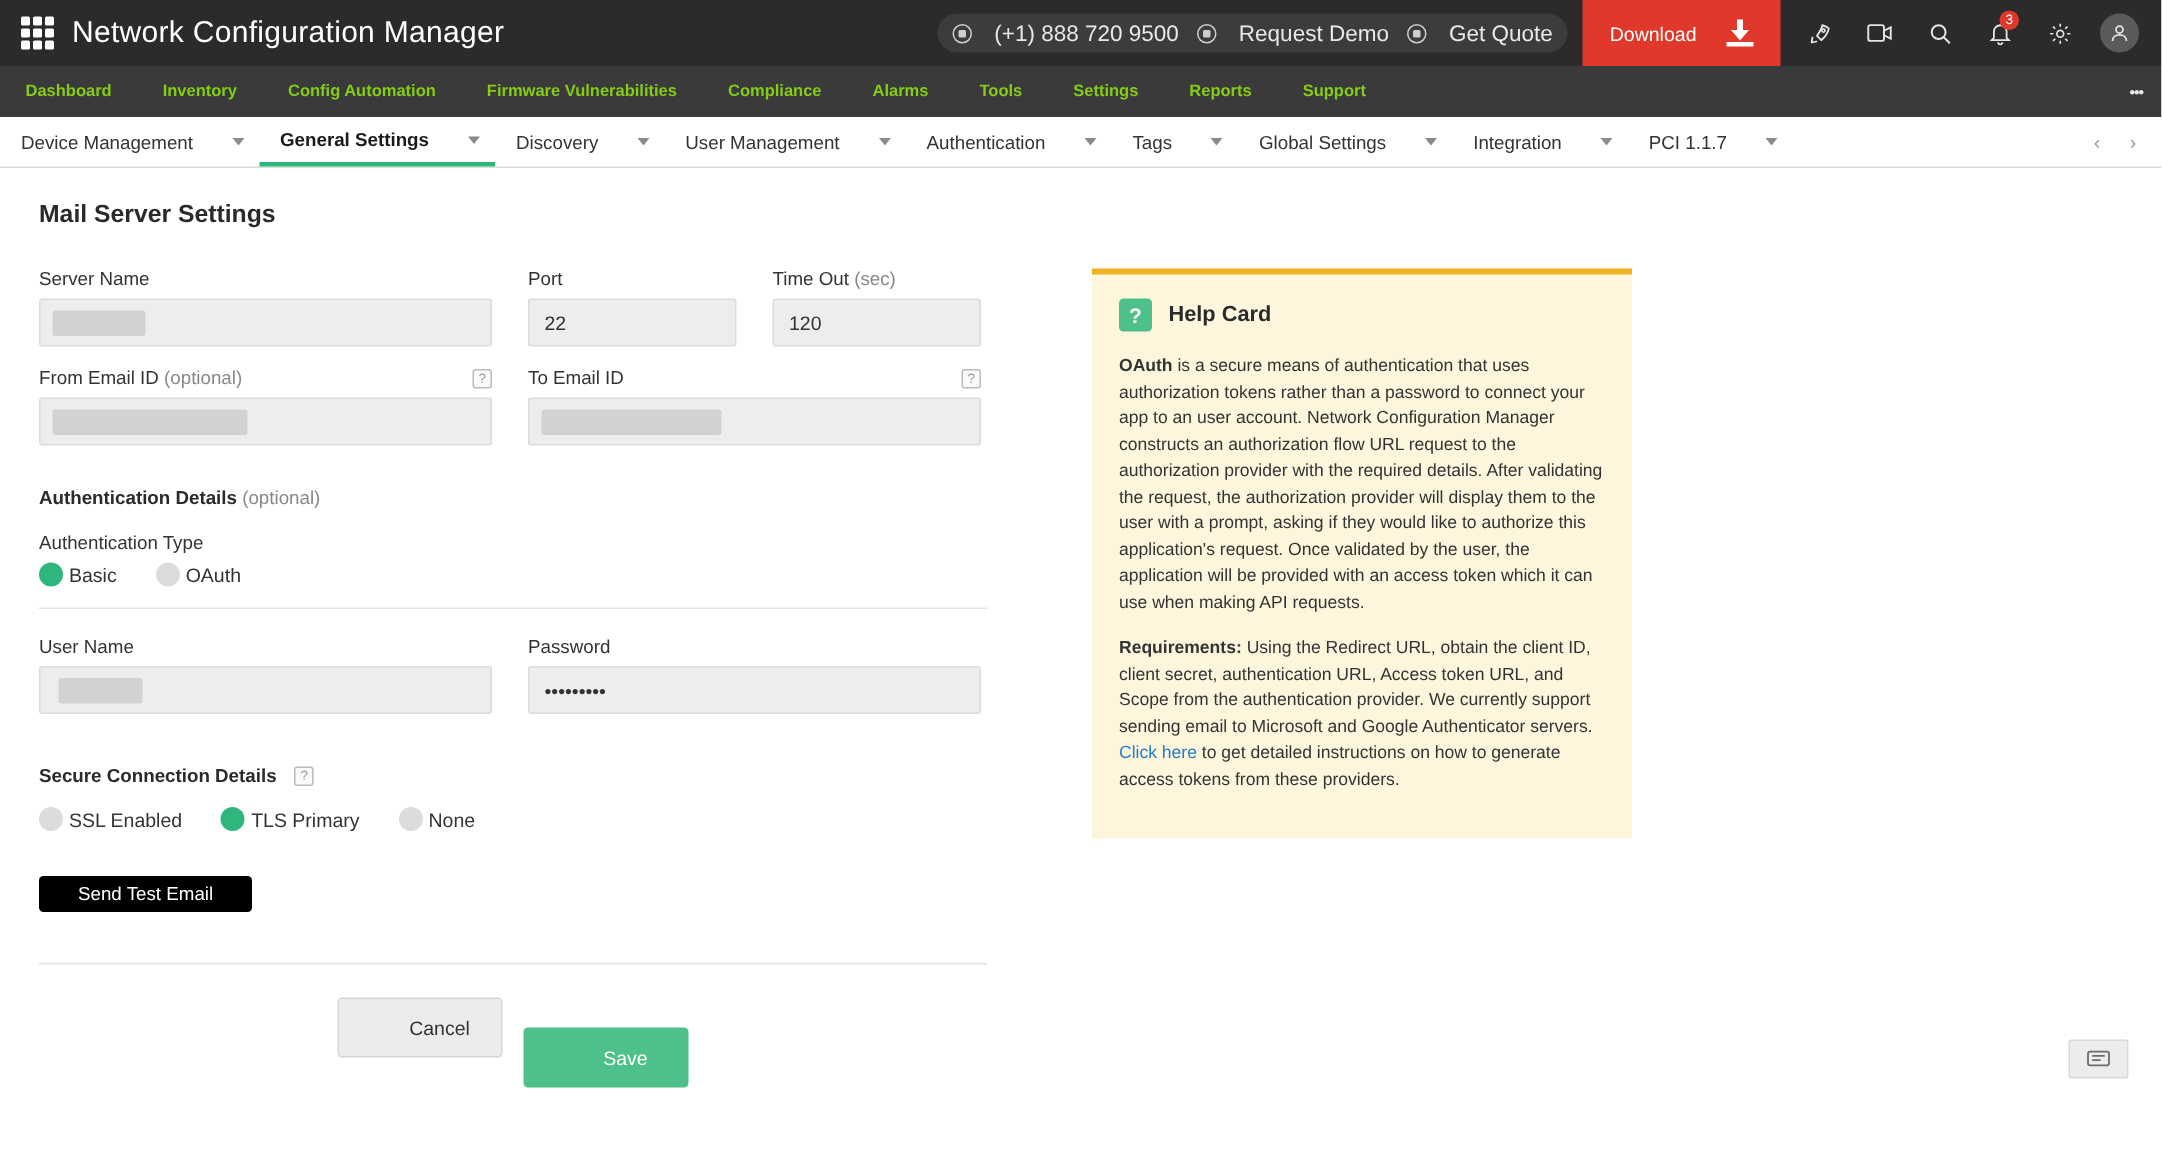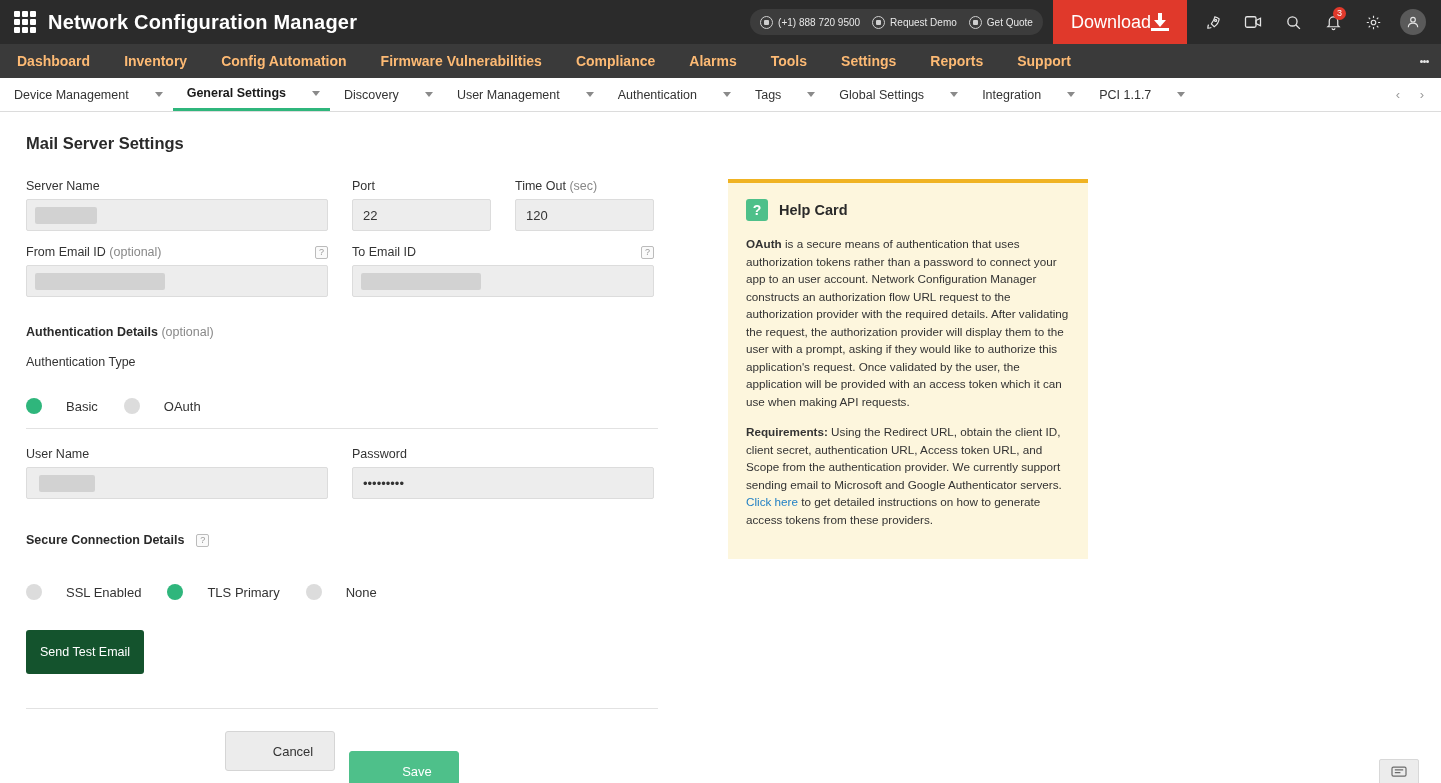--- a/index.html
+++ b/index.html
@@ -25,42 +25,42 @@
     display: grid;
     grid-template-columns: repeat(3, 1fr);
     grid-template-rows: repeat(3, 1fr);
     gap: 2px;
     cursor: pointer;
   }
   .grid-icon i { background: #ffffff; border-radius: 1px; display: block; }
   .app-title {
     color: #ffffff;
     font-size: 20px;
-    font-weight: 700;
+    font-weight: 400;
     letter-spacing: .2px;
   }
   .top-right {
     margin-left: auto;
     display: flex;
     align-items: center;
     height: 100%;
   }
   .contact-pill {
     display: flex;
     align-items: center;
     background: #3c3c3c;
     border-radius: 16px;
     height: 26px;
     padding: 0 10px;
     margin-right: 10px;
     gap: 12px;
   }
   .contact-pill .ci {
-    display: flex; align-items: center; gap: 5px;
-    color: #e8e8e8; font-size: 10px; white-space: nowrap;
+    display: flex; align-items: center; gap: 15px;
+    color: #e8e8e8; font-size: 15px; white-space: nowrap;
   }
   .circ {
     width: 13px; height: 13px; border-radius: 50%;
     border: 1px solid #cfcfcf;
     display: inline-block;
     position: relative;
     flex: 0 0 auto;
   }
   .circ::after {
     content: "";
@@ -69,23 +69,23 @@
     width: 5px; height: 5px;
     background: #cfcfcf;
     border-radius: 1px;
   }
   .download-btn {
     background: #e0392b;
     color: #ffffff;
     height: 44px;
     display: flex;
     align-items: center;
-    gap: 0;
+    gap: 20px;
     padding: 0 18px;
-    font-size: 18px;
+    font-size: 13px;
     cursor: pointer;
   }
   .dl-ico {
     width: 18px; height: 18px;
     position: relative;
     display: inline-block;
   }
   .dl-ico::before {
     content: "";
     position: absolute; left: 7px; top: 0;
@@ -136,22 +136,22 @@
 
   
   .mainnav {
     height: 34px;
     background: #3a3a3a;
     display: flex;
     align-items: stretch;
     position: relative;
   }
   .mainnav a {
-    color: #fdba74;
-    font-size: 14px;
+    color: #84cc16;
+    font-size: 11px;
     display: flex;
     align-items: center;
     padding: 0 17px;
     text-decoration: none;
     white-space: nowrap;
     font-weight: 600;
     cursor: pointer;
   }
   .mainnav .kebab {
     margin-left: auto;
@@ -293,52 +293,51 @@
   .sec-title {
     font-size: 12.5px;
     font-weight: bold;
     color: #2a2a2a;
     margin: 14px 0 16px 0;
   }
   .sec-title .opt { font-weight: normal; color: #888; }
 
   .radio-row { display: flex; align-items: center; gap: 0px; margin-bottom: 6px; }
   .radio {
-    display: flex; align-items: center; gap: 24px;
+    display: flex; align-items: center; gap: 4px;
     font-size: 13px; color: #333;
     margin-right: 26px;
     cursor: pointer;
-    margin-top: 23px;
   }
   .rdot {
     width: 16px; height: 16px; border-radius: 50%;
     background: #dcdcdc;
     display: inline-block;
     position: relative;
   }
   .rdot.on { background: #2fb67c; }
   .rdot.on::after {
     content: "";
     position: absolute;
     left: 4px; top: 4px;
     width: 8px; height: 8px;
     border-radius: 50%;
     background: #ffffff;
     opacity: .0;
   }
   .divider { height: 1px; background: #e2e2e2; margin: 14px 0 0 0; width: 632px; }
 
   .btn-test {
-    background: #14532d;
+    background: #000000;
     color: #ffffff;
     border: none;
     border-radius: 3px;
-    height: 44px;
+    height: 24px;
     font-size: 12.5px;
-    padding: 0 14px;
+    padding: 0 26px;
     cursor: pointer;
     font-family: "Liberation Sans", sans-serif;
   }
 
   .footer-div { height: 1px; background: #e2e2e2; width: 632px; margin: 34px 0 0 0; }
   .footer-btns {
     display: flex;
     justify-content: center;
     gap: 14px;
     margin-top: 22px;

